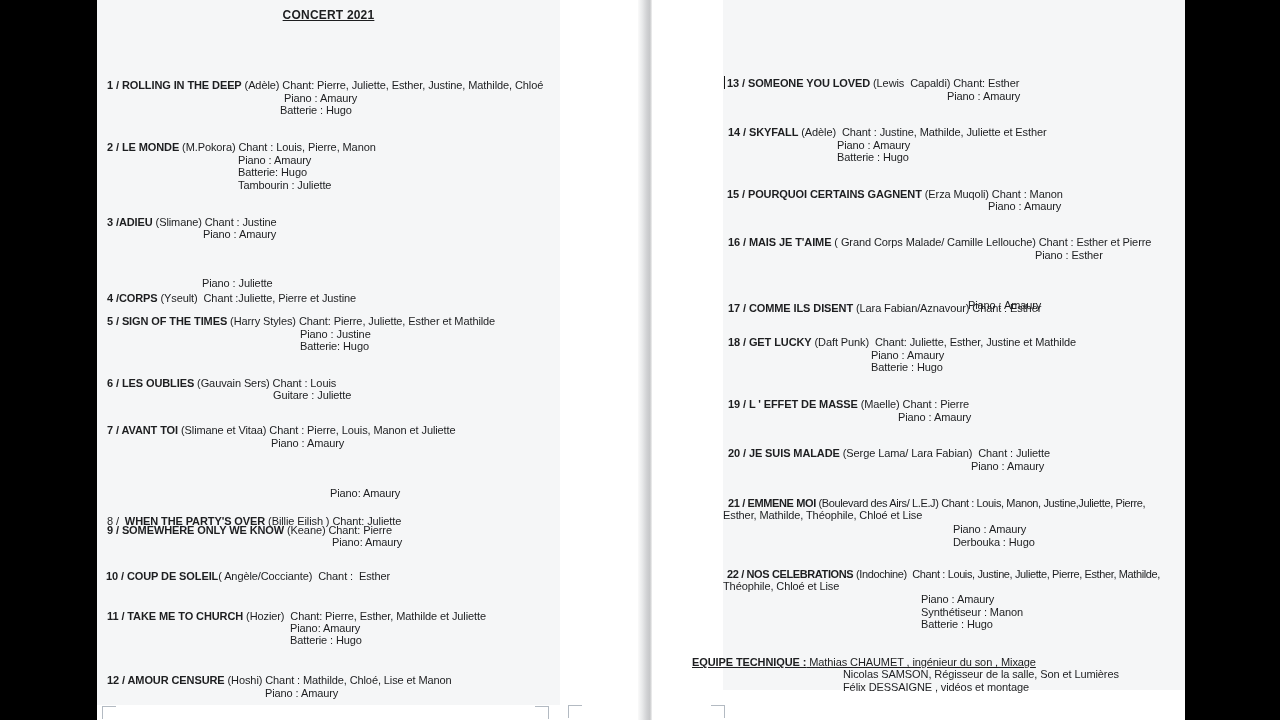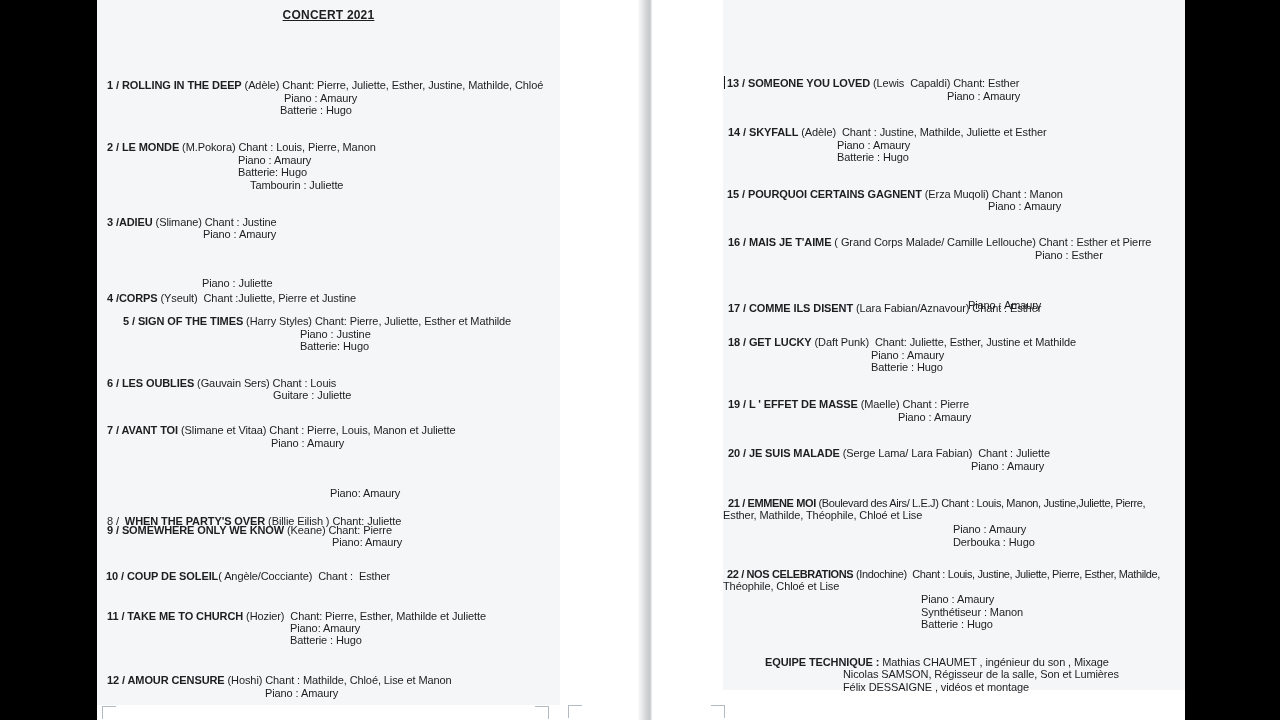--- a/index.html
+++ b/index.html
@@ -51,32 +51,32 @@
   <div id="songs-left">
       <div>
         <div class="line" style="left: 107px; top: 79px;"><span class="b">1 / ROLLING IN THE DEEP</span><span> (Adèle) Chant: Pierre, Juliette, Esther, Justine, Mathilde, Chloé</span></div>
         <div class="line" style="left: 284px; top: 92px;"><span>Piano : Amaury</span></div>
         <div class="line" style="left: 280px; top: 104px;"><span>Batterie : Hugo</span></div>
       </div>
       <div>
         <div class="line" style="left: 107px; top: 141px;"><span class="b">2 / LE MONDE</span><span> (M.Pokora) Chant : Louis, Pierre, Manon</span></div>
         <div class="line" style="left: 238px; top: 154px;"><span>Piano : Amaury</span></div>
         <div class="line" style="left: 238px; top: 166px;"><span>Batterie: Hugo</span></div>
-        <div class="line" style="left: 238px; top: 179px; margin-left: 12px;"><span>Tambourin : Juliette</span></div>
+        <div class="line" style="left: 238px; top: 179px;"><span>Tambourin : Juliette</span></div>
       </div>
       <div>
         <div class="line" style="left: 107px; top: 216px;"><span class="b">3 /ADIEU</span><span> (Slimane) Chant : Justine</span></div>
         <div class="line" style="left: 203px; top: 228px;"><span>Piano : Amaury</span></div>
       </div>
       <div>
         <div class="line" style="left: 107px; top: 264px; margin-top: 28px;"><span class="b">4 /CORPS</span><span> (Yseult)  Chant :Juliette, Pierre et Justine</span></div>
         <div class="line" style="left: 202px; top: 277px;"><span>Piano : Juliette</span></div>
       </div>
       <div>
-        <div class="line" style="left: 123px; top: 315px;"><span class="b">5 / SIGN OF THE TIMES</span><span> (Harry Styles) Chant: Pierre, Juliette, Esther et Mathilde</span></div>
+        <div class="line" style="left: 107px; top: 315px;"><span class="b">5 / SIGN OF THE TIMES</span><span> (Harry Styles) Chant: Pierre, Juliette, Esther et Mathilde</span></div>
         <div class="line" style="left: 300px; top: 328px;"><span>Piano : Justine</span></div>
         <div class="line" style="left: 300px; top: 340px;"><span>Batterie: Hugo</span></div>
       </div>
       <div>
         <div class="line" style="left: 107px; top: 377px;"><span class="b">6 / LES OUBLIES</span><span> (Gauvain Sers) Chant : Louis</span></div>
         <div class="line" style="left: 273px; top: 389px;"><span>Guitare : Juliette</span></div>
       </div>
       <div>
         <div class="line" style="left: 107px; top: 424px;"><span class="b">7 / AVANT TOI</span><span> (Slimane et Vitaa) Chant : Pierre, Louis, Manon et Juliette</span></div>
         <div class="line" style="left: 271px; top: 437px;"><span>Piano : Amaury</span></div>
@@ -146,21 +146,21 @@
       <div>
         <div class="line tight" style="left: 727px; top: 568px;"><span class="b">22 / NOS CELEBRATIONS</span><span> (Indochine)  Chant : Louis, Justine, Juliette, Pierre, Esther, Mathilde,</span></div>
         <div class="line" style="left: 723px; top: 580px;"><span>Théophile, Chloé et Lise</span></div>
         <div class="line" style="left: 921px; top: 593px;"><span>Piano : Amaury</span></div>
         <div class="line" style="left: 921px; top: 606px;"><span>Synthétiseur : Manon</span></div>
         <div class="line" style="left: 921px; top: 618px;"><span>Batterie : Hugo</span></div>
       </div>
     </div>
   <div id="credits">
       <div>
-        <div class="line" style="left: 765px; top: 656px;"><span class="b">EQUIPE TECHNIQUE :</span><span> Mathias CHAUMET , ingénieur du son , Mixage</span></div>
+        <div class="line" style="left: 692px; top: 656px; text-decoration: underline;"><span class="b">EQUIPE TECHNIQUE :</span><span> Mathias CHAUMET , ingénieur du son , Mixage</span></div>
         <div class="line" style="left: 843px; top: 668px; text-align: center;"><span>Nicolas SAMSON, Régisseur de la salle, Son et Lumières</span></div>
         <div class="line" style="left: 843px; top: 681px;"><span>Félix DESSAIGNE , vidéos et montage</span></div>
       </div>
     </div>
 </div>
 
 <div id="marks">
     <div class="corner tl" style="left: 102px; top: 706px;"></div>
     <div class="corner tr" style="left: 535px; top: 706px;"></div>
     <div class="corner tl" style="left: 568px; top: 705px;"></div>

